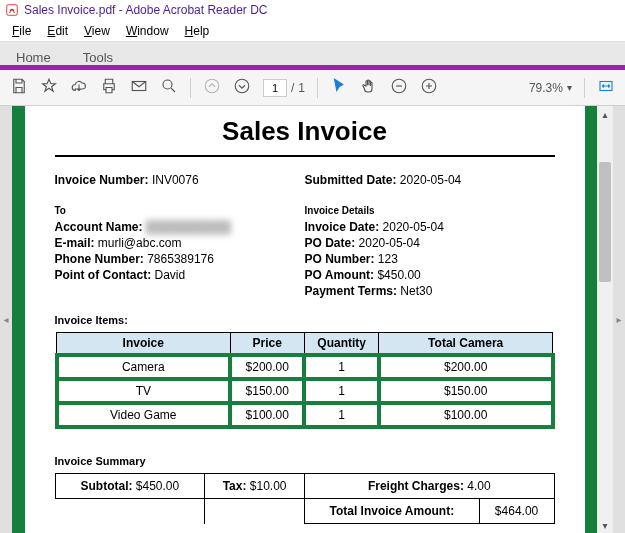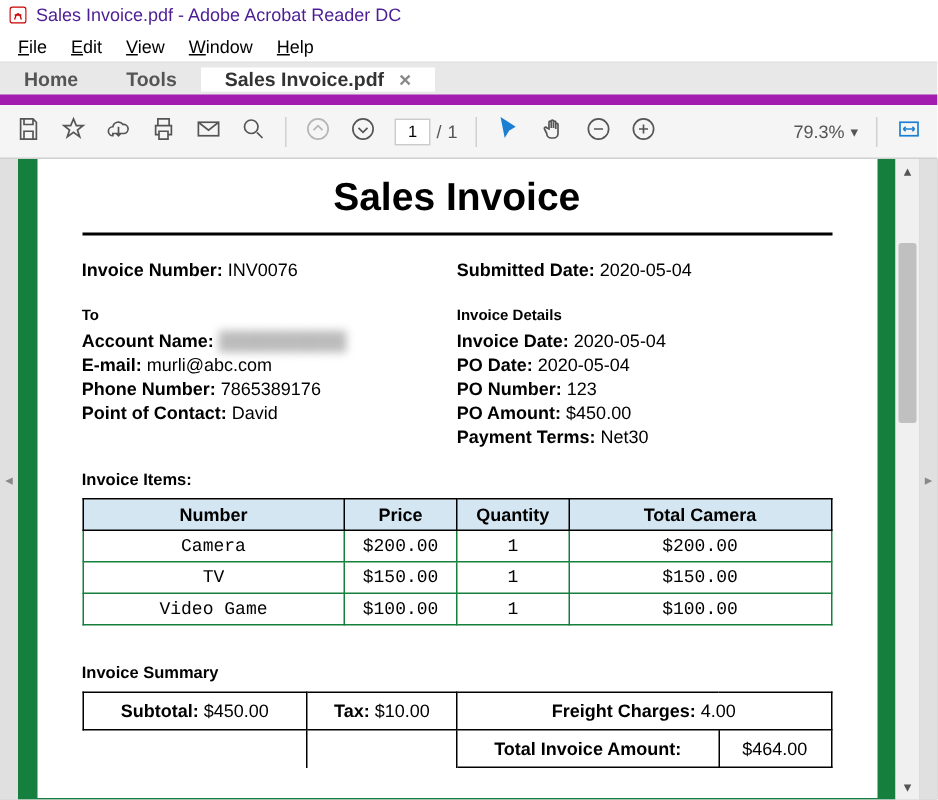--- a/index.html
+++ b/index.html
@@ -7,21 +7,21 @@
     
     .titlebar { height: 20px; display: flex; align-items: center; padding: 0 6px; font-size: 12px; color: #4c1d95; }
     .titlebar-icon { width: 12px; height: 12px; margin-right: 6px; }
     
     .menubar { height: 22px; display: flex; align-items: center; padding: 0 4px; border-bottom: 1px solid #e0e0e0; font-size: 12px; }
     .menubar span { padding: 0 8px; cursor: pointer; text-decoration: underline; text-decoration-color: transparent; }
     .menubar span:first-letter { text-decoration: underline; }
     .mu { display: inline-block; }
     .mu::first-letter { text-decoration: underline; }
     
-    .tabbar { height: 28px; background: #e8e8e8; display: flex; align-items: center; border-bottom: 7px solid #a21caf; font-weight: bold; }
+    .tabbar { height: 28px; background: #e8e8e8; display: flex; align-items: flex-end; border-bottom: 5px solid #a21caf; }
     .tab { display: flex; align-items: center; padding: 0 16px; font-size: 13px; color: #555; cursor: pointer; }
     .tab.active { background: #fff; color: #333; }
     .tab-close { margin-left: 10px; font-size: 14px; color: #888; }
     
     .toolbar { height: 36px; background: #f5f5f5; border-bottom: 1px solid #d0d0d0; display: flex; align-items: center; padding: 0 10px; gap: 12px; }
     .toolbar svg, .toolbar .sep, .toolbar .page-group, .toolbar .zoom-group { flex-shrink: 0; }
     .toolbar svg { width: 18px; height: 18px; stroke: #555; fill: none; stroke-width: 1.5; }
     .toolbar .sep { width: 1px; height: 20px; background: #d0d0d0; }
     .page-group { display: flex; align-items: center; gap: 4px; font-size: 12px; color: #555; }
     .page-input { width: 24px; height: 18px; text-align: center; border: 1px solid #ccc; font-size: 11px; }
@@ -43,21 +43,21 @@
     .page hr { border: none; border-top: 2px solid #000; margin: 0 0 16px 0; }
     .row2 { display: flex; }
     .col { flex: 1; }
     .lbl { font-weight: bold; }
     .blur { filter: blur(3px); color: #bbb; }
     .sect-title { font-weight: bold; font-size: 10px; margin-bottom: 4px; }
     .sect-title2 { font-weight: bold; font-size: 11px; margin: 14px 0 6px 0; }
     
     table.items { border-collapse: collapse; width: 100%; font-size: 12px; }
     table.items th { background: #d4e6f1; border: 1px solid #000; padding: 3px 6px; font-weight: bold; text-align: center; }
-    table.items td { border: 1px solid #15803d; padding: 3px 6px; text-align: center; font-family: Liberation Mono, monospace; }
+    table.items td { border: 4px solid #15803d; padding: 3px 6px; text-align: center; }
     
     table.summary { border-collapse: collapse; width: 100%; font-size: 12px; }
     table.summary td { border: 1px solid #000; padding: 5px 8px; text-align: center; }
     
     .det-line { margin: 2px 0; }
   </style>
 </head>
 <body>
 
 <div class="titlebar">
@@ -76,24 +76,20 @@
   <span class="mu">Help</span>
 </div>
 
 <div class="tabbar">
   <div class="tab">
       <span>Home</span>
     </div>
   <div class="tab">
       <span>Tools</span>
     </div>
-  <div class="tab active">
-    <span>Sales Invoice.pdf</span>
-    <span class="tab-close">×</span>
-  </div>
 </div>
 
 <div class="toolbar">
   <span><svg viewBox="0 0 24 24">
         <path d="M5 3h11l3 3v15H5zM8 3v5h8V3M8 21v-7h8v7"></path>
       </svg></span>
   <span><svg viewBox="0 0 24 24">
         <path d="M12 3l2.5 6h6l-5 4 2 6-5.5-4-5.5 4 2-6-5-4h6z"></path>
       </svg></span>
   <span><svg viewBox="0 0 24 24">
@@ -183,21 +179,21 @@
           <div class="det-line"><span class="lbl">PO Number:</span> <span>123</span></div>
           <div class="det-line"><span class="lbl">PO Amount:</span> <span>$450.00</span></div>
           <div class="det-line"><span class="lbl">Payment Terms:</span> <span>Net30</span></div>
         </div>
       </div>
 
       <div class="sect-title2">Invoice Items:</div>
       <table class="items">
         <thead>
             <tr>
-          <th style="width:35%">Number</th>
+          <th style="width:35%">Invoice</th>
           <th style="width:15%">Price</th>
           <th style="width:15%">Quantity</th>
           <th style="width:35%">Total Camera</th>
         </tr>
           </thead>
         <tbody>
           <tr>
             <td>Camera</td>
             <td>$200.00</td>
             <td>1</td>

